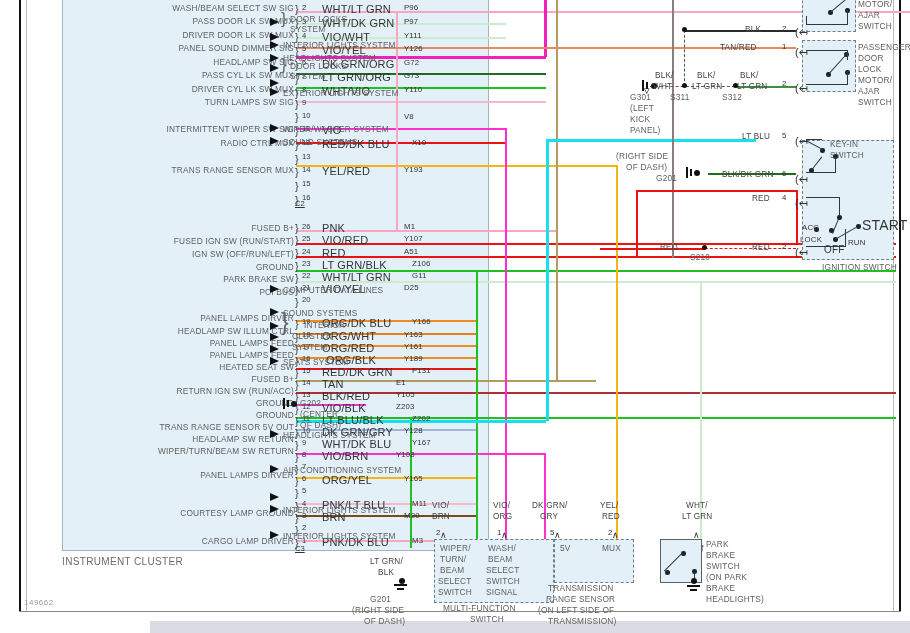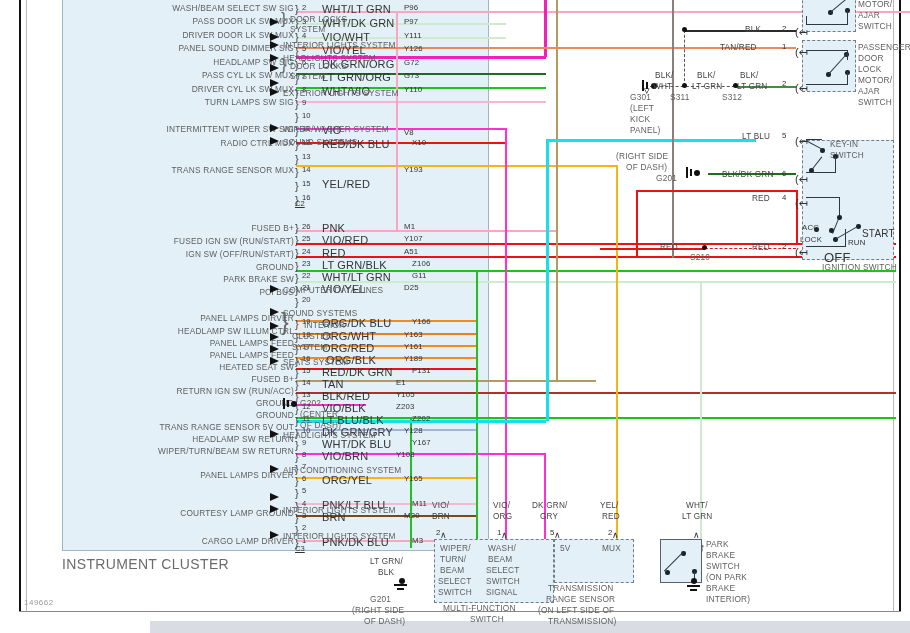--- a/index.html
+++ b/index.html
@@ -11,21 +11,21 @@
   .frame-l2{position:absolute;left:26px;top:0;width:1px;height:612px;background:#bbb;}
   .frame-r{position:absolute;left:899px;top:0;width:2px;height:612px;background:#111;}
   .frame-r2{position:absolute;left:893px;top:0;width:1px;height:612px;background:#bbb;}
   .frame-b{position:absolute;left:19px;top:611px;width:882px;height:1px;background:#888;}
   .btm-bar{position:absolute;left:150px;top:621px;width:760px;height:12px;background:#d9dde3;}
   .btm-bar2{position:absolute;left:0;top:621px;width:150px;height:12px;background:#ffffff;}
 
   
   .cluster{position:absolute;left:62px;top:-4px;width:425px;height:554px;
            background:#e3f0f8;border:1px solid #9fb6c4;border-top:none;}
-  .cluster-title{position:absolute;left:22px;top:556px;font-size:14px;color:#6b6b6b;
+  .cluster-title{position:absolute;left:22px;top:556px;font-size:10px;color:#6b6b6b;
                  letter-spacing:.35px;white-space:nowrap;}
 
   
   .sig{position:absolute;right:0;font-size:8.3px;color:#5e5e5e;letter-spacing:.2px;
        white-space:nowrap;text-align:right;line-height:9px;}
   .sigcol{position:absolute;left:0;top:0;width:294px;height:560px;}
 
   
   .pin{position:absolute;font-size:7.6px;color:#333;letter-spacing:.1px;}
   .brk{position:absolute;left:295px;font-size:11px;color:#444;line-height:0;}
@@ -182,21 +182,21 @@
     <div class="sig" style="top:58px">HEADLAMP SW SIG</div>
     <div class="sig" style="top:71px">PASS CYL LK SW MUX</div>
     <div class="sig" style="top:85px">DRIVER CYL LK SW MUX</div>
     <div class="sig" style="top:98px">TURN LAMPS SW SIG</div>
     <div class="sig" style="top:125px">INTERMITTENT WIPER SW SIG</div>
     <div class="sig" style="top:139px">RADIO CTRL MUX</div>
     <div class="sig" style="top:166px">TRANS RANGE SENSOR MUX</div>
 
     <div class="sig" style="top:224px">FUSED B+</div>
     <div class="sig" style="top:237px">FUSED IGN SW (RUN/START)</div>
-    <div class="sig" style="top:250px">IGN SW (OFF/RUN/START)</div>
+    <div class="sig" style="top:250px">IGN SW (OFF/RUN/LEFT)</div>
     <div class="sig" style="top:263px">GROUND</div>
     <div class="sig" style="top:275px">PARK BRAKE SW</div>
     <div class="sig" style="top:288px">PCI BUS</div>
     <div class="sig" style="top:314px">PANEL LAMPS DIRVER</div>
     <div class="sig" style="top:327px">HEADLAMP SW ILLUM CTRL</div>
     <div class="sig" style="top:339px">PANEL LAMPS FEED</div>
     <div class="sig" style="top:351px">PANEL LAMPS FEED</div>
     <div class="sig" style="top:363px">HEATED SEAT SW</div>
     <div class="sig" style="top:375px">FUSED B+</div>
     <div class="sig" style="top:387px">RETURN IGN SW (RUN/ACC)</div>
@@ -310,24 +310,24 @@
     <div class="cid" style="left:404px;top:31px">Y111</div>
     <div class="wc" style="left:322px;top:44px">VIO/YEL</div>
     <div class="cid" style="left:404px;top:44px">Y126</div>
     <div class="wc" style="left:322px;top:58px">DK GRN/ORG</div>
     <div class="cid" style="left:404px;top:58px">G72</div>
     <div class="wc" style="left:322px;top:71px">LT GRN/ORG</div>
     <div class="cid" style="left:404px;top:71px">G73</div>
     <div class="wc" style="left:322px;top:85px">WHT/VIO</div>
     <div class="cid" style="left:404px;top:85px">Y110</div>
     <div class="wc" style="left:322px;top:124px">VIO</div>
-    <div class="cid" style="left:404px;top:128px">V8</div>
+    <div class="cid" style="left:404px;top:112px">V8</div>
     <div class="wc" style="left:322px;top:138px">RED/DK BLU</div>
     <div class="cid" style="left:412px;top:138px">X10</div>
-    <div class="wc" style="left:322px;top:178px">YEL/RED</div>
+    <div class="wc" style="left:322px;top:165px">YEL/RED</div>
     <div class="cid" style="left:404px;top:165px">Y193</div>
   </div>
 
   <div>
     <div class="wc" style="left:322px;top:222px">PNK</div>
     <div class="cid" style="left:404px;top:222px">M1</div>
     <div class="wc" style="left:322px;top:234px">VIO/RED</div>
     <div class="cid" style="left:404px;top:234px">Y107</div>
     <div class="wc" style="left:322px;top:247px">RED</div>
     <div class="cid" style="left:404px;top:247px">A51</div>
@@ -524,23 +524,23 @@
   <div class="v" style="left:845px;top:229px;height:17px;border-color:#2b3a42;border-width:1.2px"></div>
   <div class="h" style="left:806px;top:246px;width:40px;border-color:#2b3a42;border-width:1.2px"></div>
   <div class="conn" style="left:795px;top:252px">(↤</div>
   <div class="pinnum" style="left:782px;top:242px">2</div>
   <div class="wlbl" style="left:752px;top:242px">RED</div>
   <div class="dot" style="left:702px;top:245px"></div>
   <div class="wlbl" style="left:660px;top:242px">RED</div>
   <div class="cmpl" style="left:690px;top:252px">S210</div>
   <div class="cmpl" style="left:802px;top:222px;font-size:7.8px;color:#333">ACC</div>
   <div class="cmpl" style="left:800px;top:234px;font-size:7.8px;color:#333">LOCK</div>
-  <div class="cmpl" style="left:824px;top:252px;font-size:13px;color:#333">OFF</div>
+  <div class="cmpl" style="left:824px;top:244px;font-size:10px;color:#333">OFF</div>
   <div class="cmpl" style="left:848px;top:237px;font-size:7.8px;color:#333">RUN</div>
-  <div class="cmpl" style="left:862px;top:228px;font-size:10px;color:#333">START</div>
+  <div class="cmpl" style="left:862px;top:220px;font-size:14px;color:#333">START</div>
   <div class="cmp" style="left:822px;top:262px">IGNITION SWITCH</div>
 
   <div class="dot6" style="left:291px;top:401px"></div>
   <div style="position:absolute;left:283px;top:398px;width:2px;height:11px;background:#111"></div>
   <div style="position:absolute;left:287px;top:400px;width:2px;height:7px;background:#111"></div>
   <div class="cmpl" style="left:300px;top:398px">G202</div>
   <div class="cmpl" style="left:300px;top:409px">(CENTER</div>
   <div class="cmpl" style="left:300px;top:420px">OF DASH)</div>
 
   <div class="dot6" style="left:399px;top:578px"></div>
@@ -602,15 +602,15 @@
   <div class="sw-dot" style="left:692px;top:569px"></div>
   <div class="v" style="left:694px;top:571px;height:10px;border-color:#2b3a42;border-width:1.2px"></div>
   <div class="dot6" style="left:691px;top:578px"></div>
   <div style="position:absolute;left:687px;top:585px;width:13px;height:2px;background:#111"></div>
   <div style="position:absolute;left:690px;top:589px;width:7px;height:2px;background:#111"></div>
   <div class="cmpl" style="left:706px;top:539px">PARK</div>
   <div class="cmpl" style="left:706px;top:550px">BRAKE</div>
   <div class="cmpl" style="left:706px;top:561px">SWITCH</div>
   <div class="cmpl" style="left:706px;top:572px">(ON PARK</div>
   <div class="cmpl" style="left:706px;top:583px">BRAKE</div>
-  <div class="cmpl" style="left:706px;top:594px">INTERIOR)</div>
+  <div class="cmpl" style="left:706px;top:594px">HEADLIGHTS)</div>
 
 </div>
 
 </body></html>

